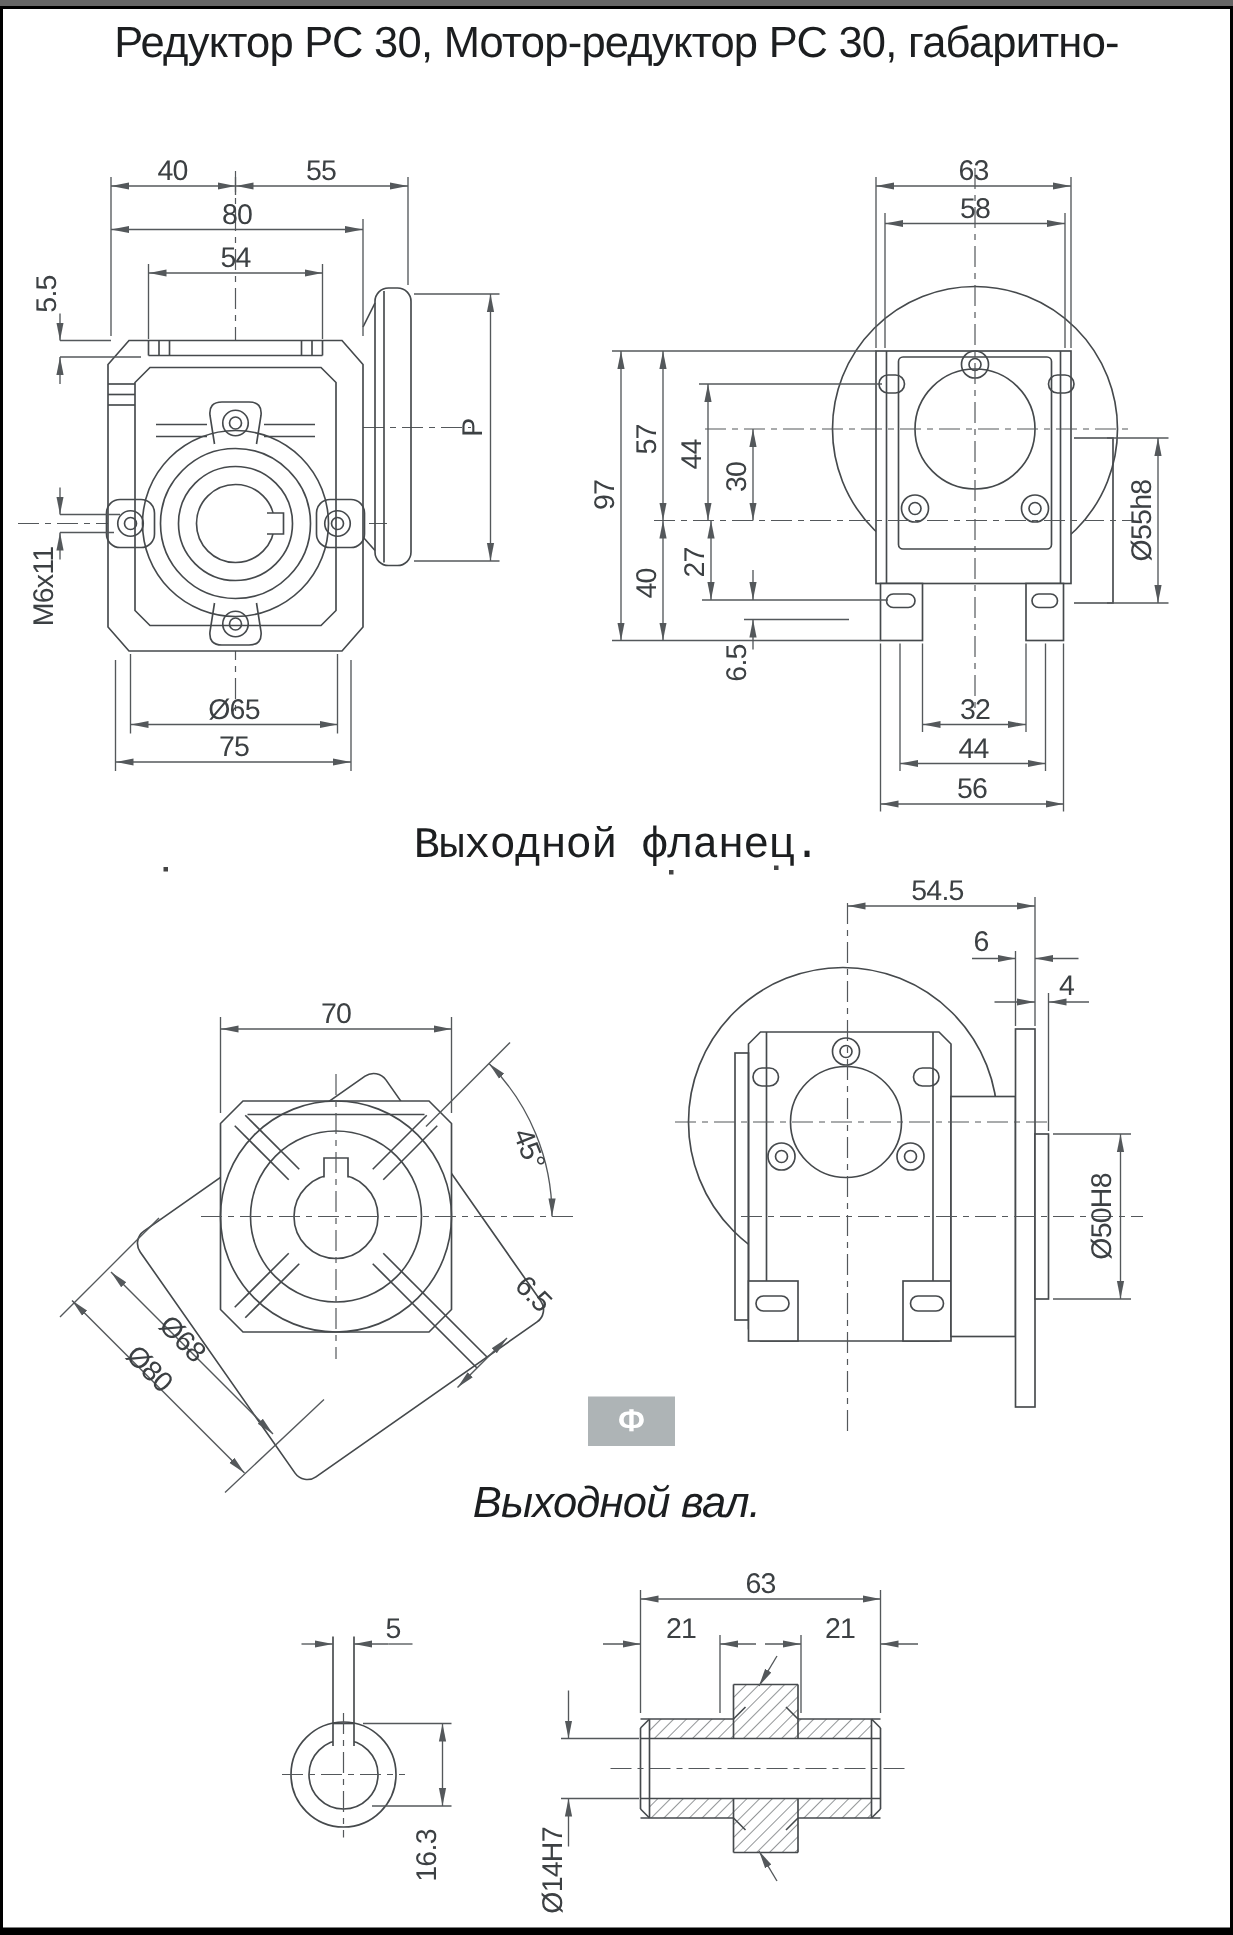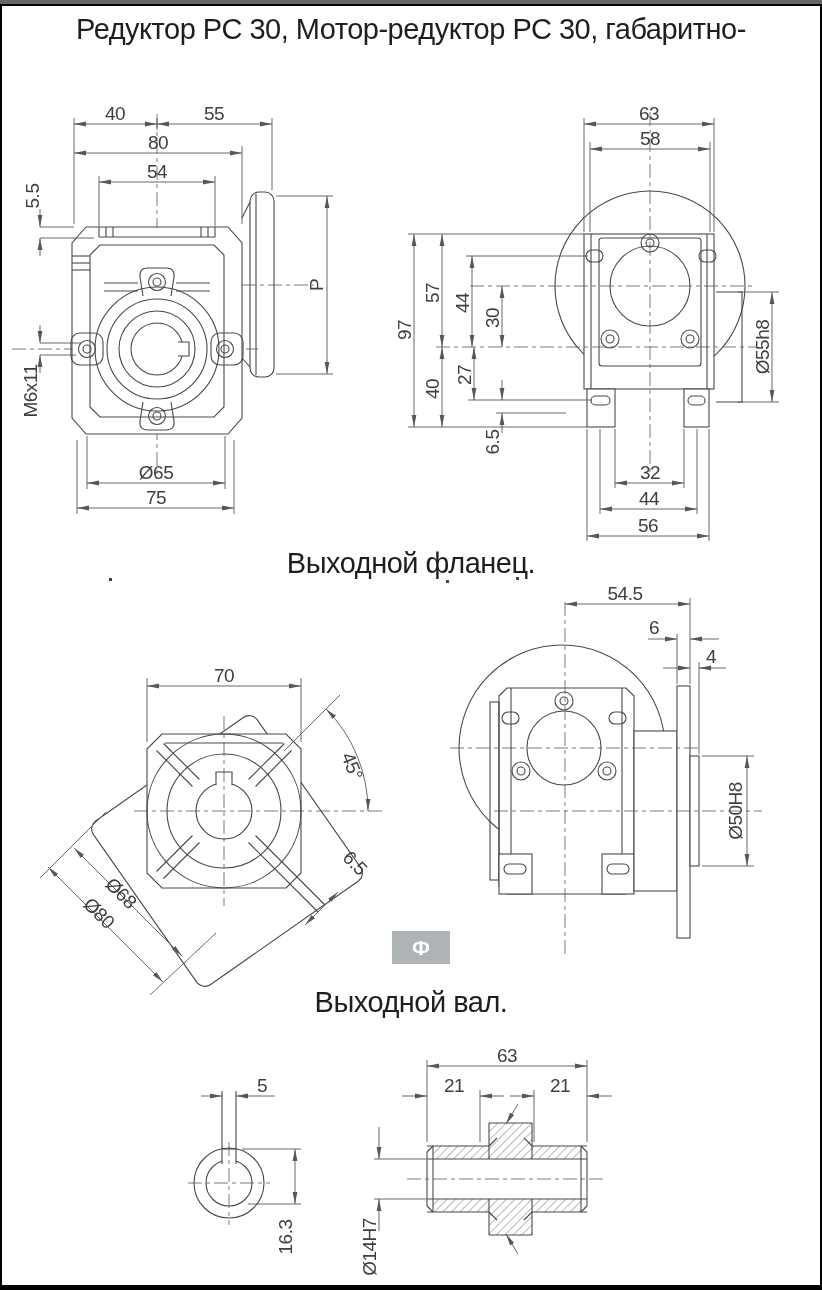--- a/index.html
+++ b/index.html
@@ -3,22 +3,22 @@
 <meta charset="utf-8">
 <style>
   html,body{margin:0;padding:0;background:#666;}
   #page{position:relative;width:822px;height:1290px;margin:4px auto;background:#fff;
         border:2px solid #000;box-sizing:border-box;overflow:hidden;
         font-family:"Liberation Sans", sans-serif;}
   #bottom-bar{position:absolute;left:0;right:0;bottom:0;height:7px;background:#000;}
   .heading{position:absolute;left:0;width:100%;text-align:center;color:#1c1e20;
            font-size:29px;letter-spacing:-0.5px;}
   #title{top:6px;line-height:34px;}
-  #flange-heading{top:541px;}
-  #shaft-heading{top:980px;}
+  #flange-heading{top:541px;font-family:Liberation Mono, monospace;}
+  #shaft-heading{top:980px;font-style:italic;}
   #phi-badge{position:absolute;left:390px;top:925px;width:58px;height:33px;
              background:#aeb4b6;color:#fff;font-size:21px;font-weight:bold;
              display:flex;align-items:center;justify-content:center;}
   svg{position:absolute;left:0;top:0;}
   .ol{fill:none;stroke:#45494c;stroke-width:1.1;}
   .olf{fill:#fff;stroke:#45494c;stroke-width:1.1;}
   .ext,.dim,.seg{fill:none;stroke:#54585b;stroke-width:0.9;}
   .cl{fill:none;stroke:#54585b;stroke-width:0.8;stroke-dasharray:14 4 4 4;}
   .lbl{fill:#3c4043;font-size:19px;letter-spacing:-0.5px;text-anchor:middle;
        font-family:"Liberation Sans", sans-serif;}

